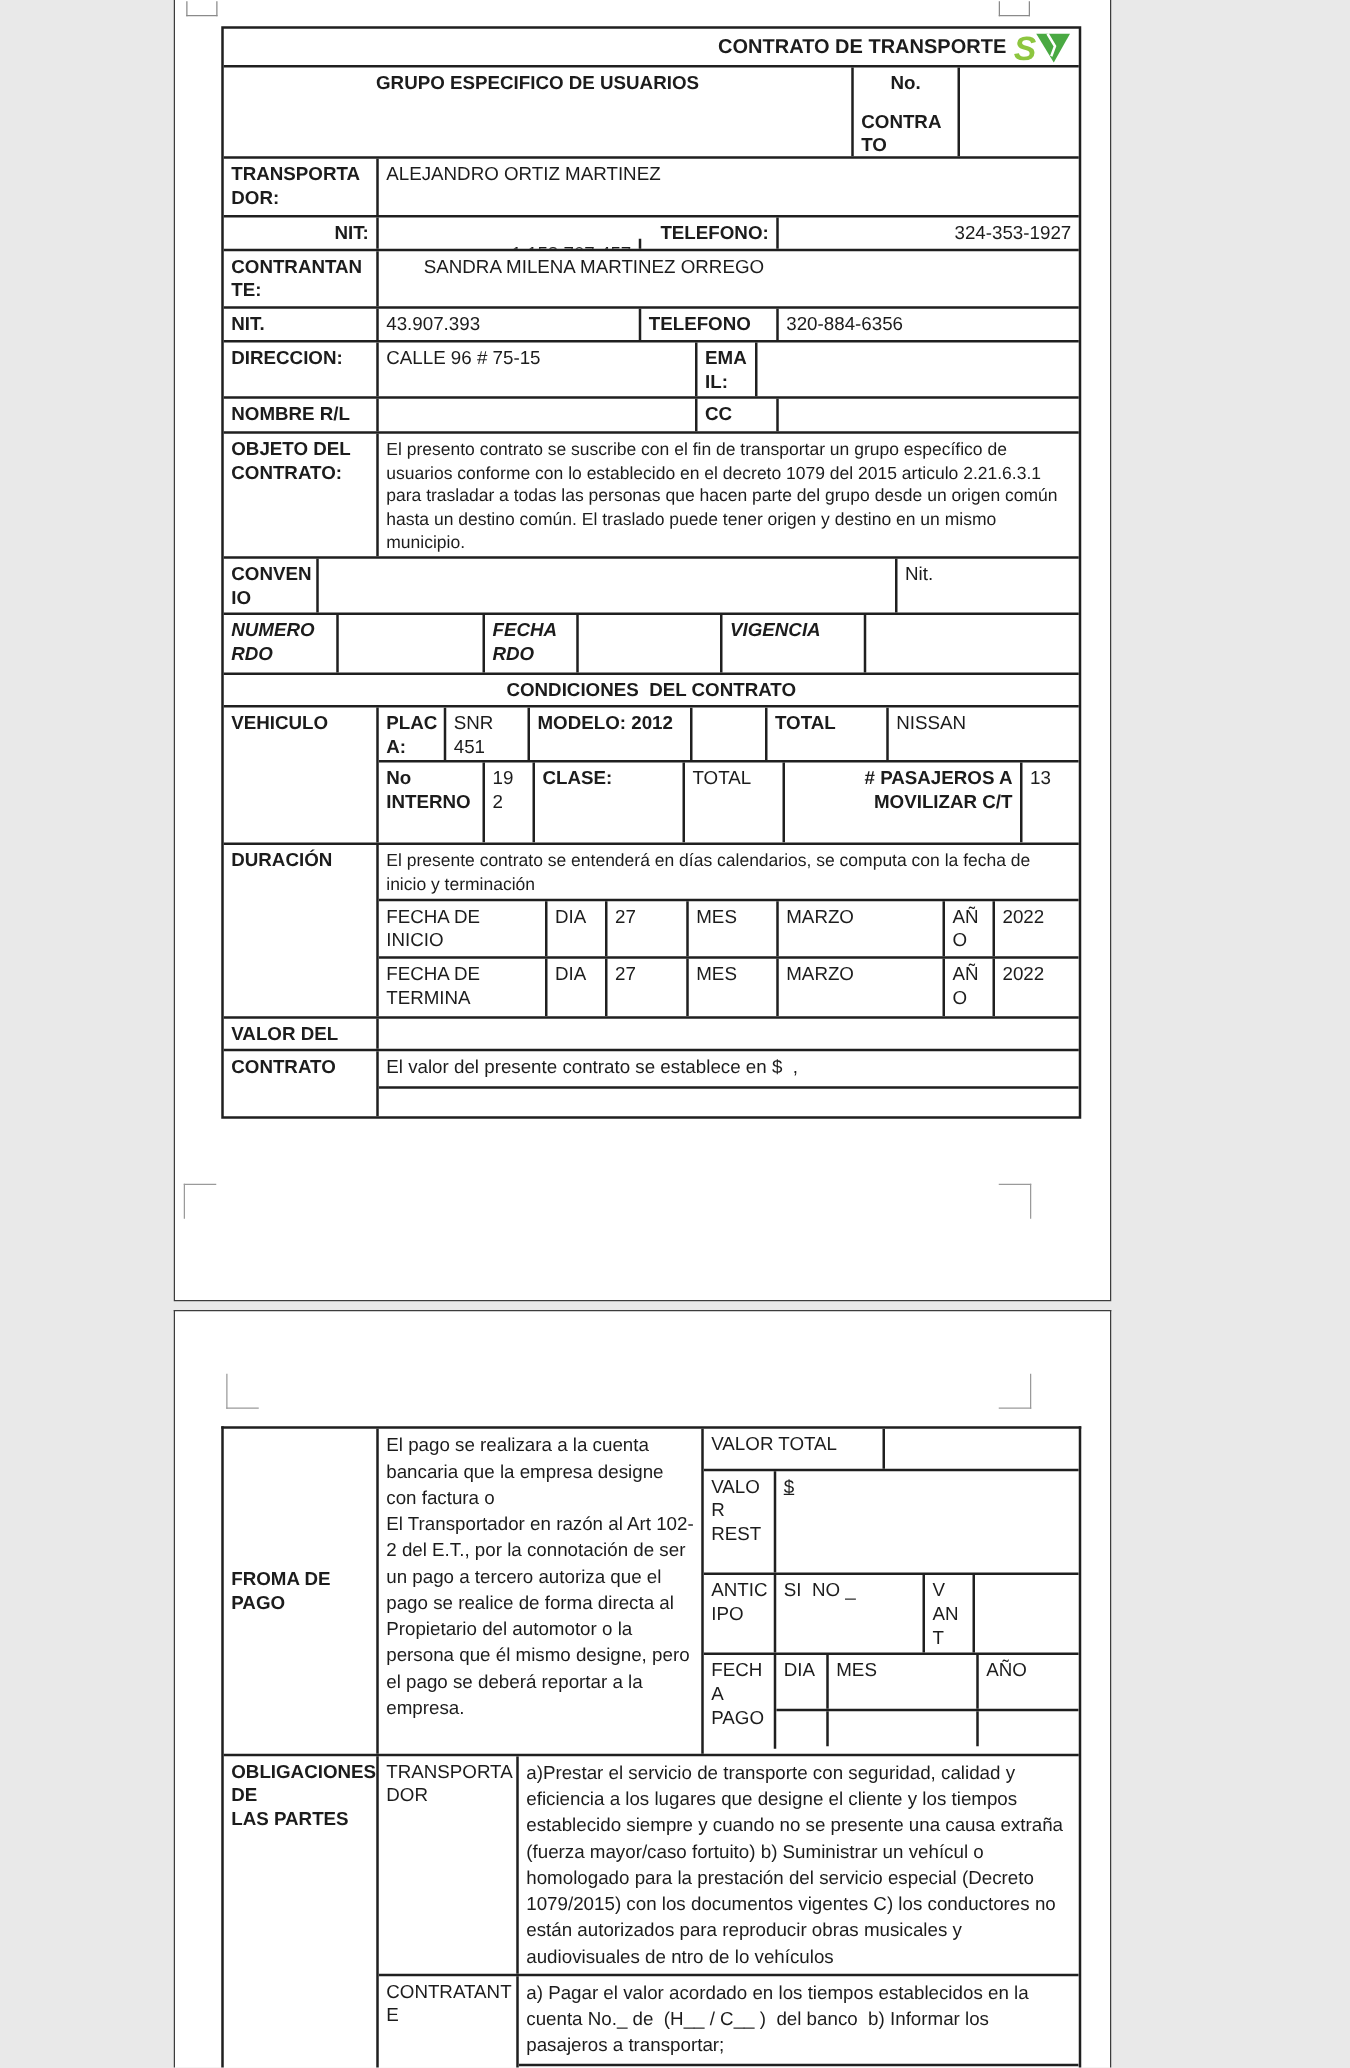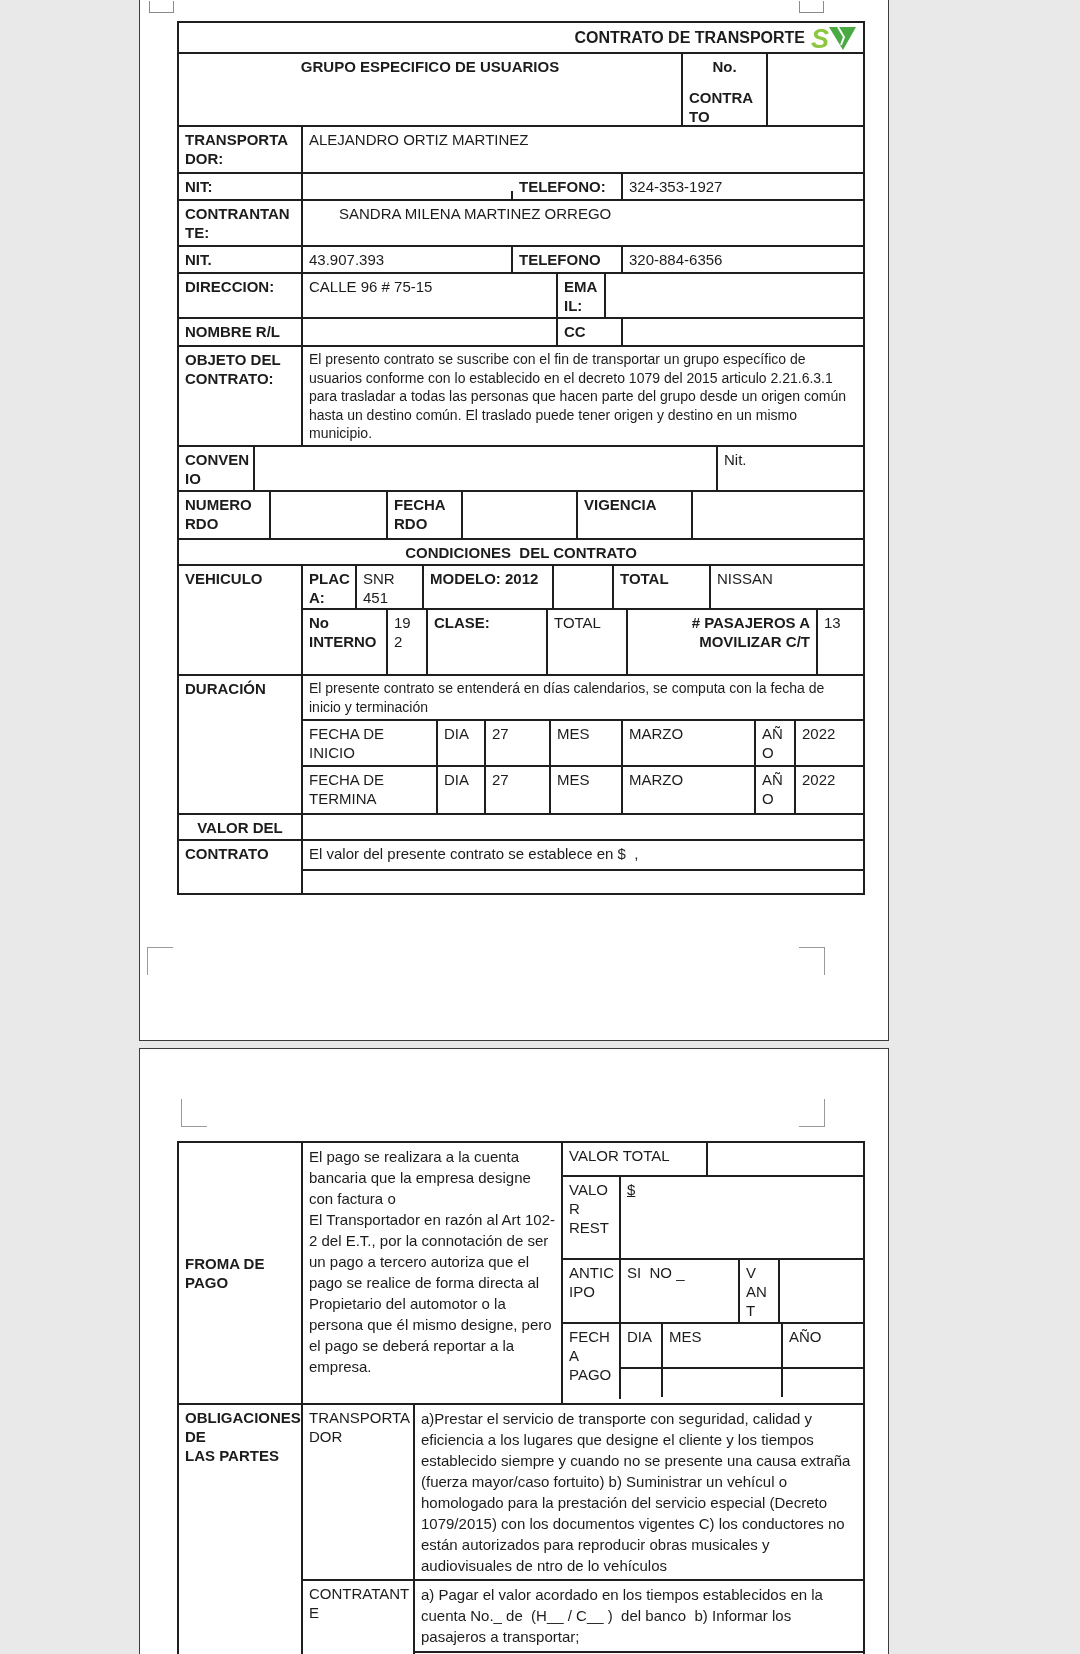--- a/index.html
+++ b/index.html
@@ -62,21 +62,21 @@
       </div>
       <div class="c" style="width:95px;"></div>
     </div>
 
     <div class="r" style="height:47px;">
       <div class="c b pw" style="width:124px;">TRANSPORTA
 DOR:</div>
       <div class="c" style="width:560px;">ALEJANDRO ORTIZ MARTINEZ</div>
     </div>
 
-    <div class="r" style="height:27px;">
+    <div class="r" style="height:27px;text-align:right;">
       <div class="c b" style="width:124px;">NIT:</div>
       <div class="c" style="width:210px;margin-top:17px;">1.152.707.457</div>
       <div class="c b" style="width:110px;">TELEFONO:</div>
       <div class="c" style="width:240px;">324-353-1927</div>
     </div>
 
     <div class="r" style="height:46px;">
       <div class="c b pw" style="width:124px;">CONTRANTAN
 TE:</div>
       <div class="c" style="width:560px;padding-left:36px;">SANDRA MILENA MARTINEZ ORREGO</div>
@@ -110,21 +110,21 @@
       <div class="c t14" style="width:560px;">El presento contrato se suscribe con el fin de transportar un grupo específico de usuarios conforme con lo establecido en el decreto 1079 del 2015 articulo 2.21.6.3.1 para trasladar a todas las personas que hacen parte del grupo desde un origen común hasta un destino común. El traslado puede tener origen y destino en un mismo municipio.</div>
     </div>
 
     <div class="r" style="height:45px;">
       <div class="c b pw" style="width:76px;">CONVEN
 IO</div>
       <div class="c" style="width:463px;"></div>
       <div class="c" style="width:145px;">Nit.</div>
     </div>
 
-    <div class="r" style="height:48px;">
+    <div class="r" style="height:48px;font-style:italic;">
       <div class="c b pw" style="width:92px;">NUMERO
 RDO</div>
       <div class="c" style="width:117px;"></div>
       <div class="c b pw" style="width:75px;">FECHA
 RDO</div>
       <div class="c" style="width:115px;"></div>
       <div class="c b" style="width:115px;">VIGENCIA</div>
       <div class="c" style="width:170px;"></div>
     </div>
 
@@ -184,21 +184,21 @@
           <div class="c" style="width:72px;">MES</div>
           <div class="c" style="width:133px;">MARZO</div>
           <div class="c pw" style="width:40px;">AÑ
 O</div>
           <div class="c" style="width:67px;">2022</div>
         </div>
       </div>
     </div>
 
     <div class="r" style="height:26px;">
-      <div class="c b" style="width:124px;text-align:center;">VALOR DEL</div>
+      <div class="c b" style="width:124px;">VALOR DEL</div>
       <div class="c" style="width:560px;"></div>
     </div>
 
     <div class="r" style="height:52px;">
       <div class="c b" style="width:124px;">CONTRATO</div>
       <div class="c sub" style="width:560px;">
         <div class="sr" style="height:30px;">
           <div class="c pw" style="width:560px;">El valor del presente contrato se establece en $  ,</div>
         </div>
         <div class="sr" style="height:20px;">

